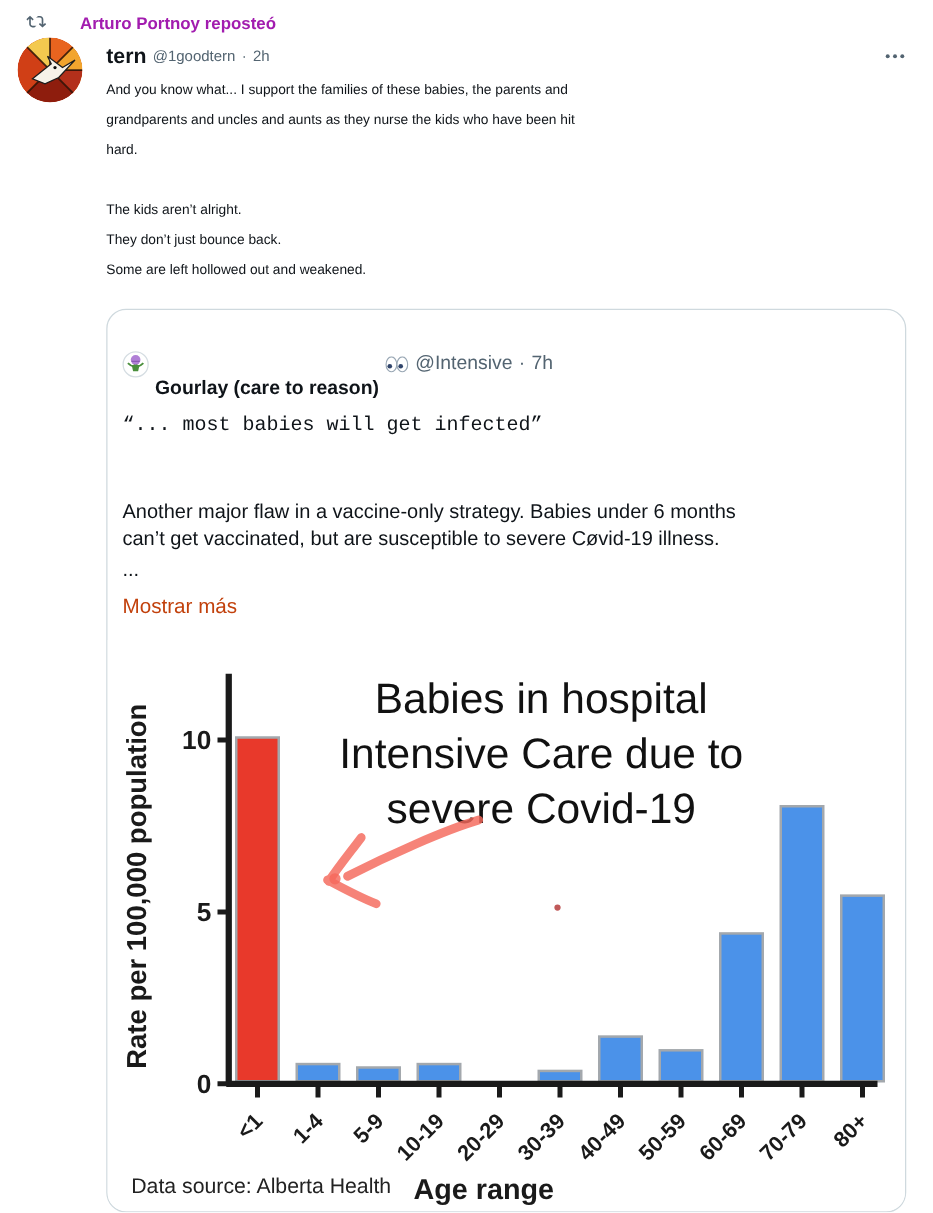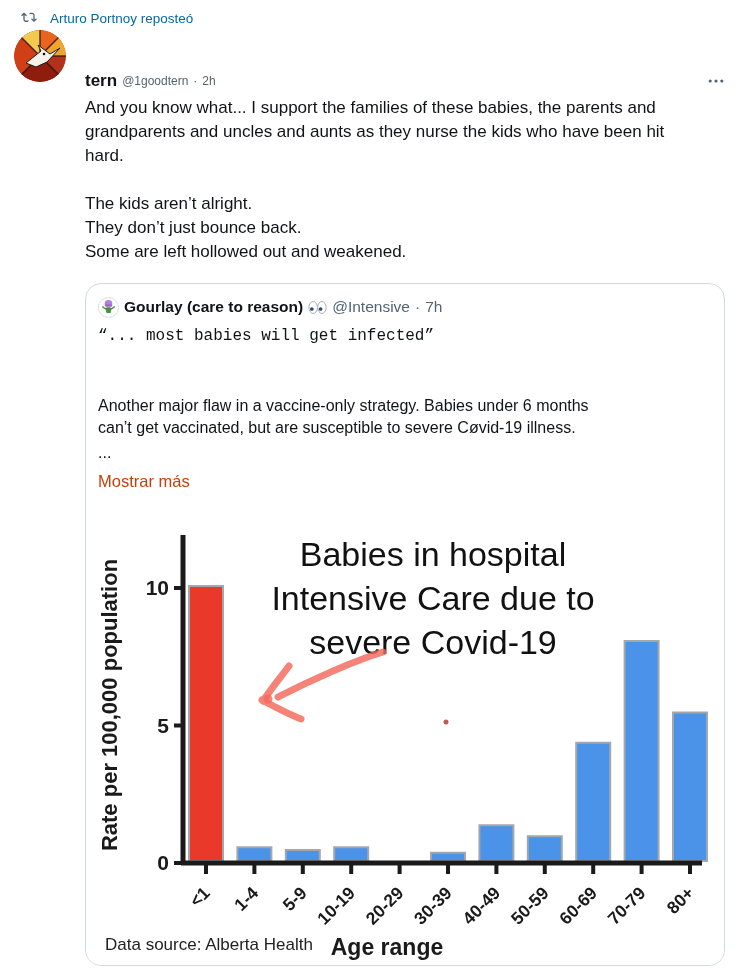--- a/index.html
+++ b/index.html
@@ -1,40 +1,40 @@
 <!DOCTYPE html>
 <html><head>
 <meta charset="utf-8">
 <style>
   * { margin:0; padding:0; box-sizing:border-box; }
   html,body { background:#fff; }
   .page {
     width:746px; height:970px; background:#fff; position:relative;
     font-family:"Liberation Sans", sans-serif; color:#0f1419; overflow:hidden;
   }
-  .repost-row { display:flex; align-items:center; gap:13px; padding:10px 16px 2px 21px;
-    color:#0369a1; font-weight:400; font-size:13.5px; }
+  .repost-row { display:flex; align-items:center; gap:27px; padding:10px 16px 2px 21px;
+    color:#a21caf; font-weight:700; font-size:13.5px; }
   .repost-row svg { fill:#536471; }
   .tweet-row { display:flex; padding:0 12px 0 14px; }
   .avatar-col { width:71px; flex:none; padding-top:2px; }
   .avatar { width:52px; height:52px; border-radius:50%; overflow:hidden; cursor:pointer; }
   .content-col { flex:1; min-width:0; padding-top:5px; }
-  .name-row { display:flex; align-items:center; gap:5px; font-size:17px; line-height:24px;margin-top:36px; }
+  .name-row { display:flex; align-items:center; gap:5px; font-size:17px; line-height:24px; }
   .name { font-weight:700; color:#0f1419; cursor:pointer; }
   .handle { color:#536471; font-size:12px; }
   .more-btn { margin-left:auto; margin-right:8px; background:none; border:none; cursor:pointer; }
   .more-btn svg { fill:#536471; }
-  .tweet-body { font-size:17px; line-height:24px; margin-top:3px; white-space:pre-wrap; color:#0f1419; }
+  .tweet-body { font-size:11px; line-height:24px; margin-top:3px; white-space:pre-wrap; color:#0f1419; }
   .quote-card { margin-top:19px; border:1px solid #cfd9de; border-radius:16px; overflow:hidden;
     cursor:pointer; background:#fff; width:640px; }
   .q-pad { padding:12px 12px 0 12px; }
   .q-header { display:flex; align-items:center; gap:5px; font-size:15.5px; line-height:22px; }
   .q-avatar { width:21px; height:21px; border-radius:50%; border:1px solid #d5dde2; flex:none;
     display:flex; align-items:center; justify-content:center; background:#fff; overflow:hidden; }
-  .q-name { font-weight:700; color:#0f1419; }
+  .q-name { font-weight:700; color:#0f1419;margin-top:40px; }
   .q-eyes { display:flex; align-items:center; }
   .q-handle { color:#536471; }
   .q-line1 { margin-top:8px; font-size:16px; line-height:21px;font-family:Liberation Mono, monospace; }
   .q-body  { margin-top:48px; font-size:16px; line-height:22px; white-space:pre-wrap; }
   .q-ellipsis { margin-top:4px; font-size:16px; line-height:20px; }
   .q-more { margin-top:7px; font-size:16.5px; line-height:22px; color:#c2410c; }
   .chart-wrap { margin-top:16px; background:#fff; line-height:0; }
   .actions { display:flex; align-items:center; justify-content:space-between;
     padding:14px 6px 0 2px; width:652px; }
   .action-btn { display:flex; align-items:center; gap:11px; background:none; border:none;

